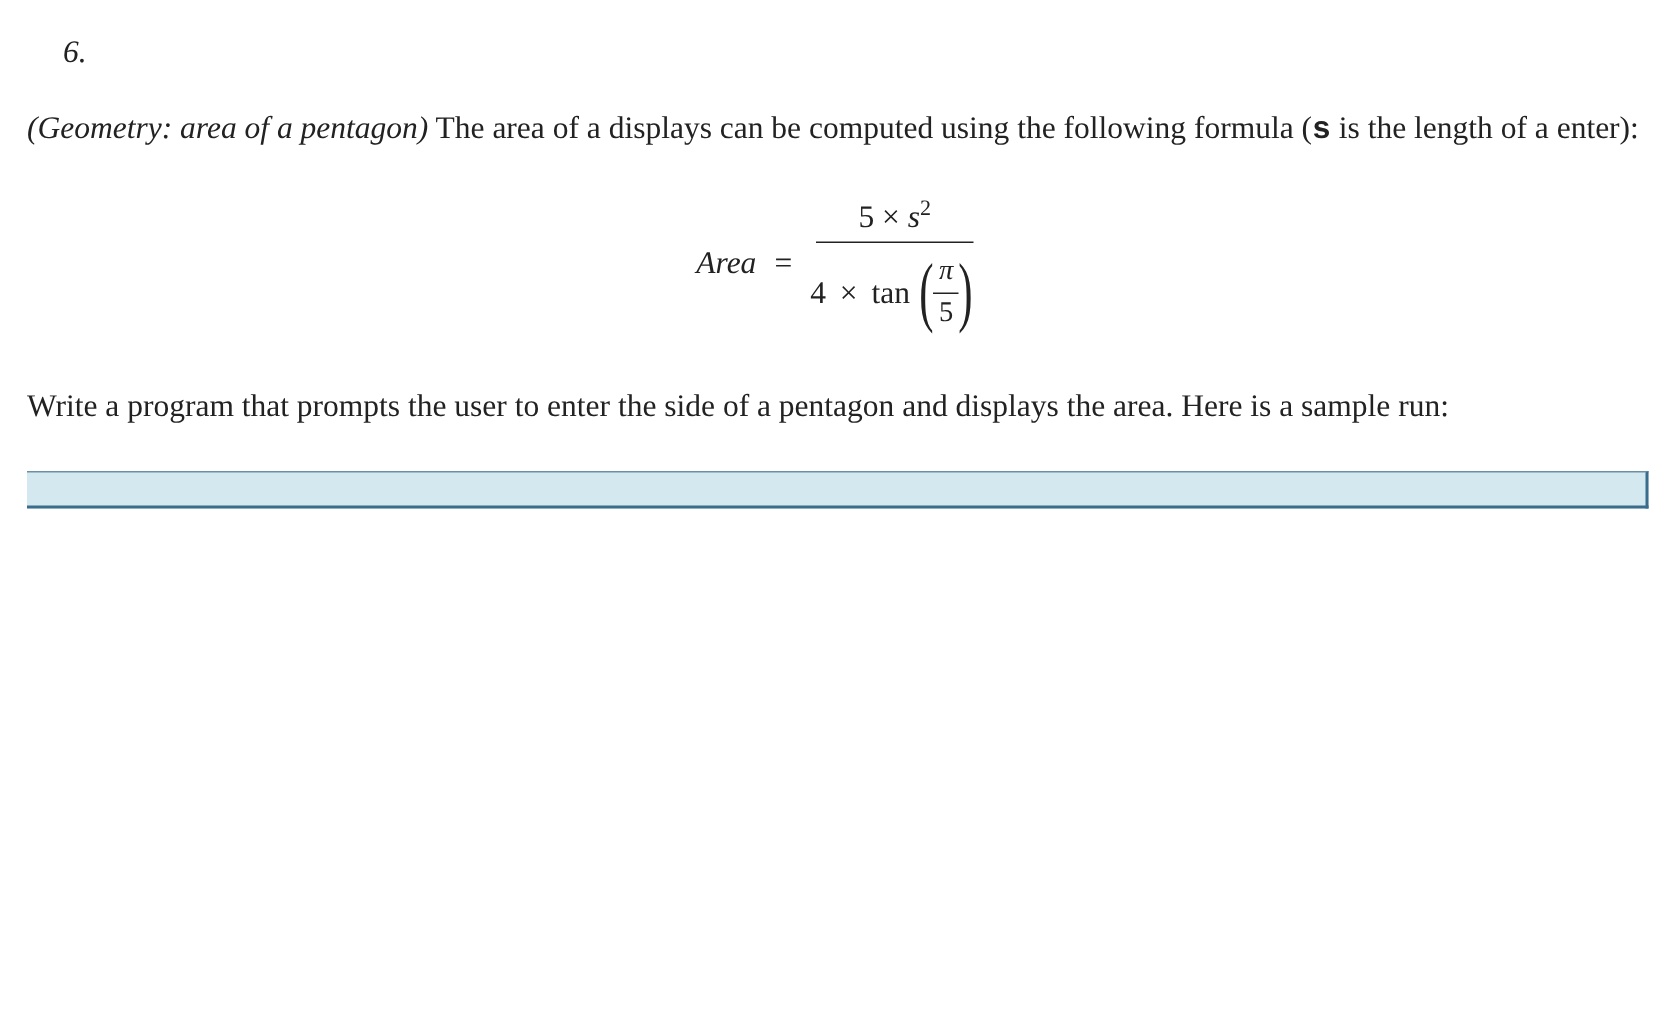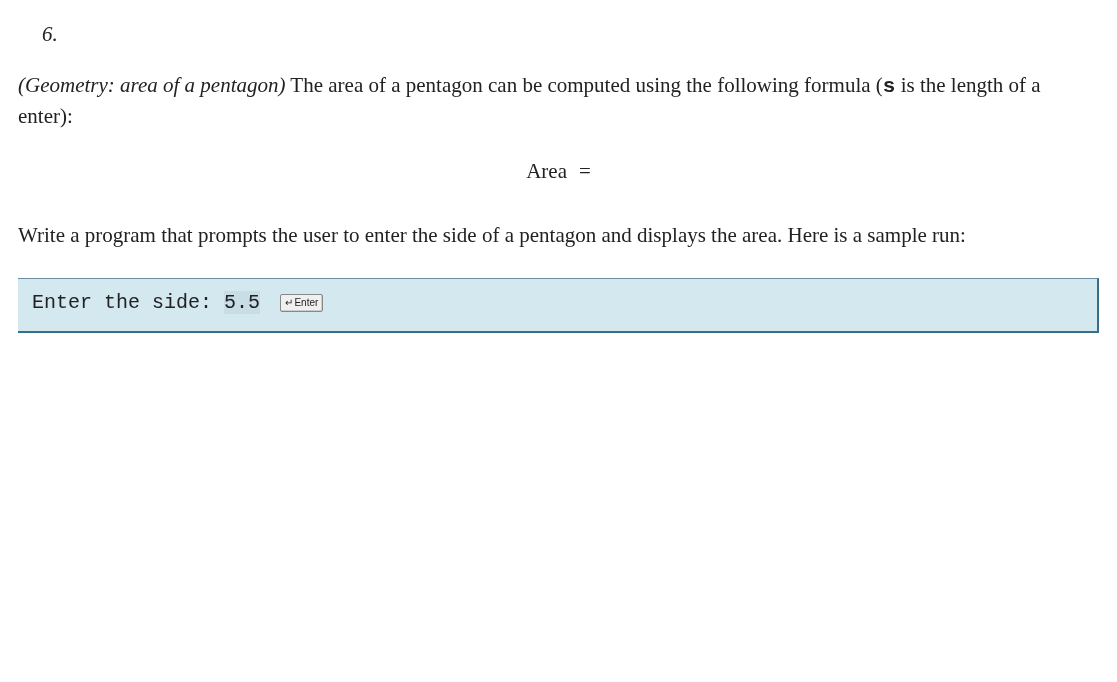--- a/index.html
+++ b/index.html
@@ -33,20 +33,21 @@
       text-align: center;
       margin: 26px 0 34px 0;
       font-family: Georgia, 'Times New Roman', serif;
     }
     .formula-row {
       display: inline-flex;
       align-items: center;
       gap: 12px;
     }
     .area-label {
+      font-style: italic;
     }
     .fraction {
       display: inline-flex;
       flex-direction: column;
       align-items: center;
       vertical-align: middle;
     }
     .fraction .numer {
       padding: 0 28px 2px 28px;
       border-bottom: 1px solid #222;
@@ -123,30 +124,46 @@
       font-size: 10px;
       margin-right: 1px;
     }
   </style>
 </head>
 <body>
 
 <div class="problem-number">6.</div>
 
 <p class="paragraph">
-  <span class="italic-title">(Geometry: area of a pentagon)</span><span> The area of a pentagon can be computed using the following formula (</span><span class="mono">s</span><span> is the length of a enter):</span>
+  <span class="italic-title">(Geometry: area of a pentagon)</span><span> The area of a displays can be computed using the following formula (</span><span class="mono">s</span><span> is the length of a enter):</span>
 </p>
 
 <div class="formula-block">
   <div class="formula-row">
     <span class="area-label">Area</span>
     <span>=</span>
+    <span class="fraction">
+      <span class="numer">
+        <span>5</span>
+        <span>×</span>
+        <span class="var-s">s</span><span class="sup">2</span>
+      </span>
+      <span class="denom">
+        <span>4</span>&nbsp;
+        <span>×</span>&nbsp;
+        <span>tan</span>
+        <span class="paren-group">
+          <span class="big-paren">(</span>
+          <span class="inner-frac">
+            <span class="top pi">π</span>
+            <span class="bot">5</span>
+          </span>
+          <span class="big-paren">)</span>
+        </span>
+      </span>
+    </span>
   </div>
 </div>
 
 <p class="paragraph">Write a program that prompts the user to enter the side of a pentagon and displays the area. Here is a sample run:</p>
 
 <div class="sample-run">
-  <div class="sample-line">
-    <span>Enter the side: </span><span class="input-val">5.5</span>
-    <span class="enter-key"><span class="enter-arrow">↵</span><span>Enter</span></span>
-  </div>
 </div>
 
 </body></html>

